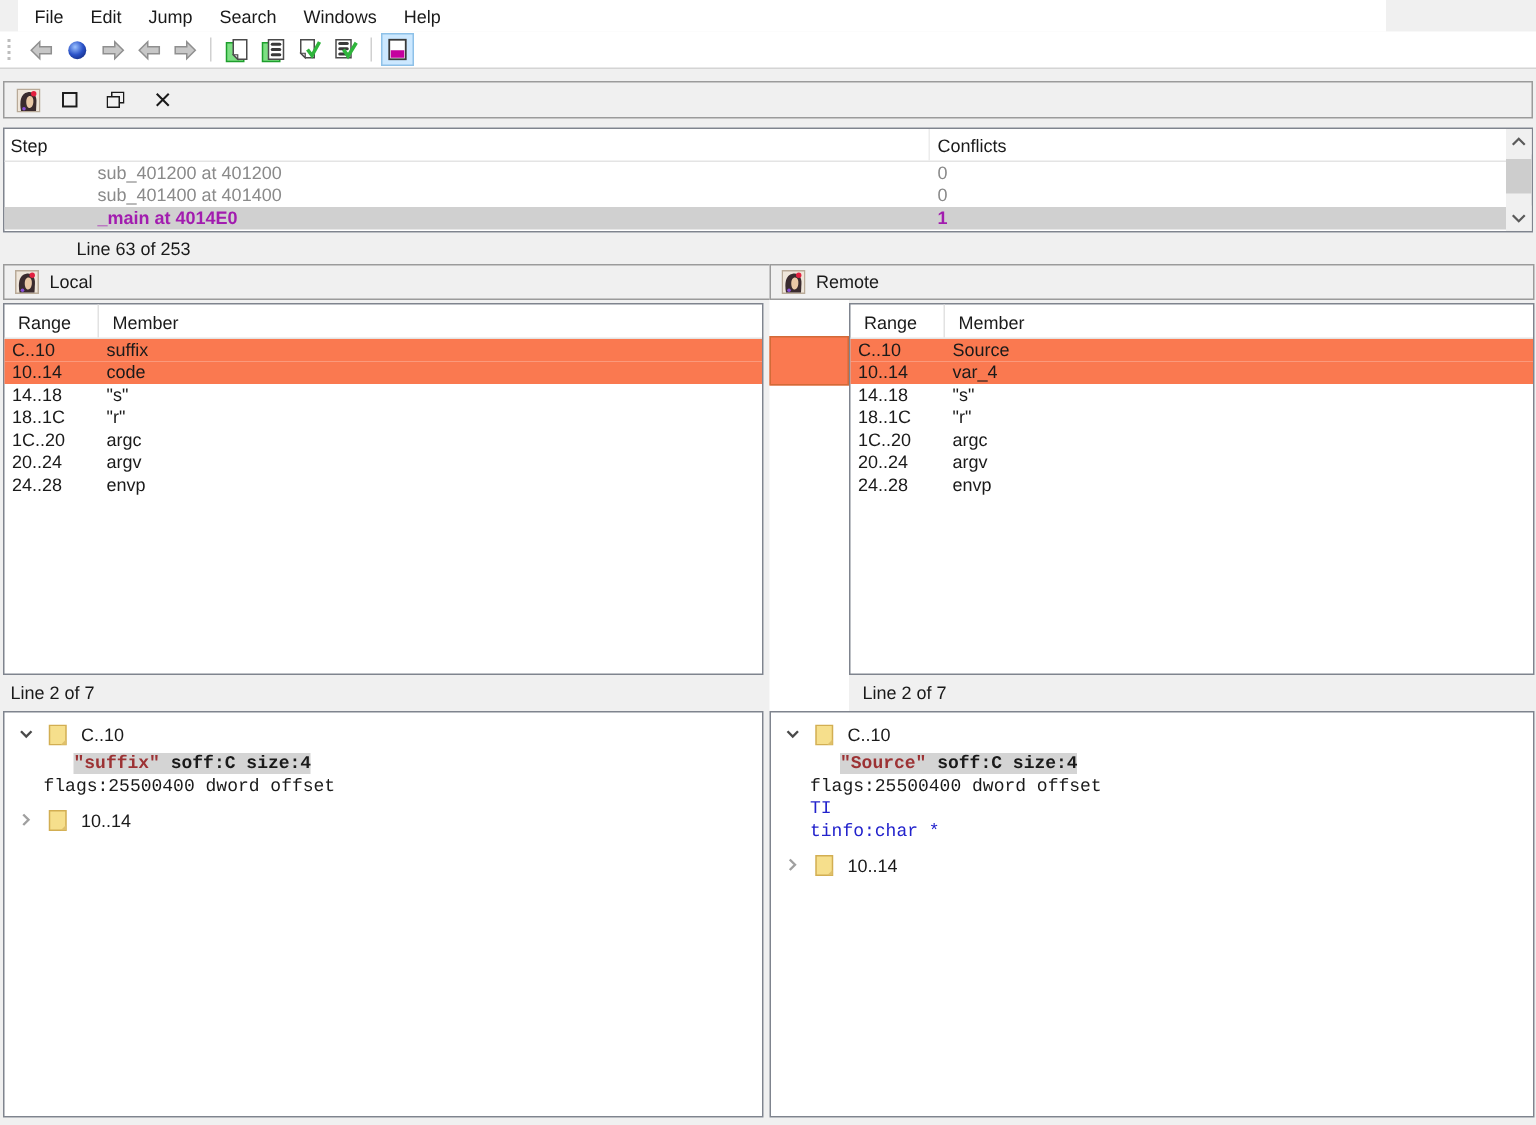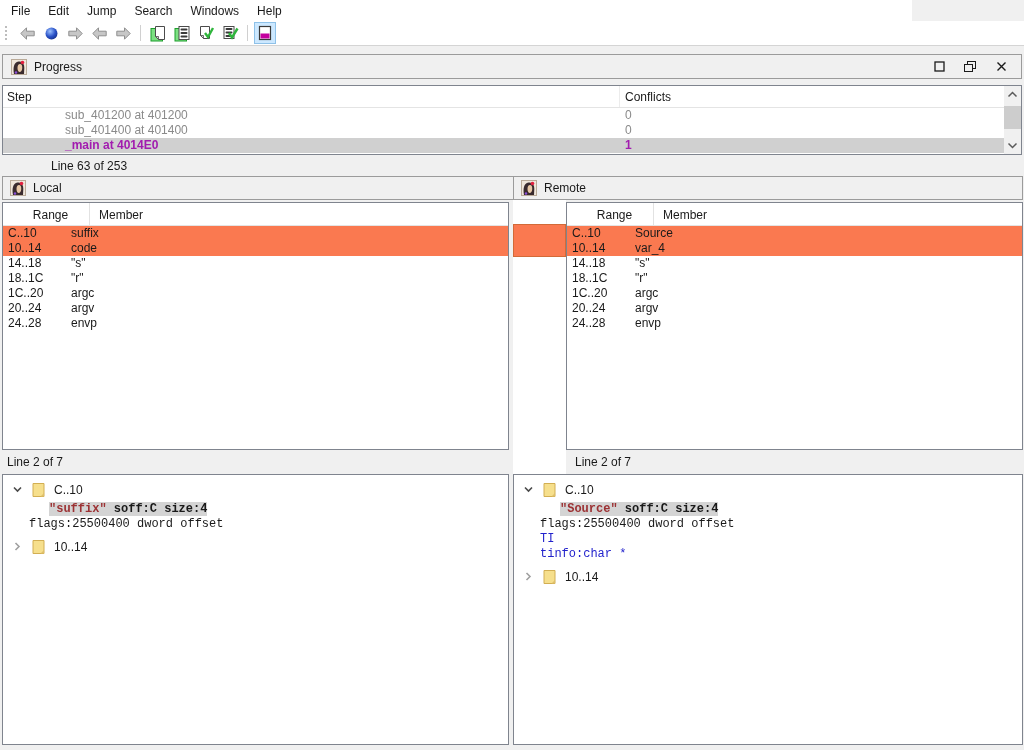--- a/index.html
+++ b/index.html
@@ -8,21 +8,21 @@
     font-family:"Liberation Sans",sans-serif;
     font-size:12px;
     color:#1a1a1a;
     background:#f0f0f0;
     position:relative;
     overflow:hidden;
   }
   svg { display:block; }
 
   
-  .menubar { position:absolute; left:0; top:0; width:912px; height:21px;
+  .menubar { position:absolute; left:12px; top:0; width:912px; height:21px;
              background:#fff; display:flex; align-items:center; padding-left:2px; }
   .menu-item { padding:3px 9px; cursor:default; }
 
   
   .toolbar { position:absolute; left:0; top:21px; width:1024px; height:25px;
              background:#fff; border-bottom:1px solid #d4d4d4;
              display:flex; align-items:center; padding-left:4px; }
   .grip { width:4px; height:15px; margin:0 7px 0 0;
           background:repeating-linear-gradient(to bottom,#bdbdbd 0 2px,transparent 2px 4px);
           background-size:2px 100%; background-repeat:no-repeat; background-position:1px 0; }
@@ -65,21 +65,21 @@
   .pane-header { position:absolute; top:176px; height:24px; background:#f0f0f0;
                  border:1px solid #9b9b9b; display:flex; align-items:center; gap:7px; padding:0 7px; }
   #local-header { left:2px; width:610px; }
   #remote-header { left:513px; width:510px; }
 
   
   .m-table { position:absolute; top:202px; height:248px; background:#fff; border:1px solid #7f848e; }
   #local-table { left:2px; width:507px; }
   #remote-table { left:566px; width:457px; }
   .m-header { height:23px; display:flex; border-bottom:1px solid #e4e4e4; }
-  .m-header .col-range { width:87px; padding:5px 0 0 9px; border-right:1px solid #e2e2e2;text-align:center; }
+  .m-header .col-range { width:63px; padding:5px 0 0 9px; border-right:1px solid #e2e2e2; }
   .m-header .col-member { padding:5px 0 0 9px; }
   .m-row { height:15px; line-height:15px; display:flex; }
   .m-row .c-range { width:63px; padding-left:5px; }
   .m-row .c-member { padding-left:5px; }
   .m-row.hl { background:var(--conflict-orange,#fa7950); }
 
   
   .gutter { position:absolute; left:513px; top:200px; width:53px; height:274px; background:#fff; }
   .gutter .marker { position:absolute; left:0; top:24px; width:53px; height:33px;
                     background:var(--conflict-orange,#fa7950); border:1px solid #d26a38; }
@@ -194,21 +194,20 @@
 <div class="p-title">
   <span>
     <svg width="16" height="16" viewBox="0 0 16 16">
       <rect x="0.5" y="0.5" width="15" height="15" fill="#efe6da" stroke="#b9aa98"></rect>
       <path d="M3 15 C2 9 2.5 3.5 7.5 2.5 C11.5 1.8 13.5 5 13.3 9 L13 15 Z" fill="#3a2b2e"></path>
       <path d="M6.5 9 C6.5 6.5 7.5 5 9 5 C10.8 5 11.5 7 11.2 9.5 C11 11.5 10 13 8.8 13 C7.3 13 6.5 11.2 6.5 9 Z" fill="#e9c8a6"></path>
       <circle cx="11.5" cy="3.5" r="1.8" fill="#e3203f"></circle>
       <circle cx="5" cy="13.5" r="1.2" fill="#8a4fd8"></circle>
     </svg>
   </span>
-  <span class="title-text">Progress</span>
   <span class="win-btn">
     <svg width="11" height="11">
         <rect x="1" y="1" width="9" height="9" fill="none" stroke="#1a1a1a" stroke-width="1.3"></rect>
       </svg>
   </span>
   <span class="win-btn">
     <svg width="12" height="11">
         <rect x="3.5" y="0.5" width="8" height="7" fill="#f0f0f0" stroke="#1a1a1a"></rect>
         <rect x="0.5" y="3.5" width="8" height="7" fill="#f0f0f0" stroke="#1a1a1a"></rect>
       </svg>

